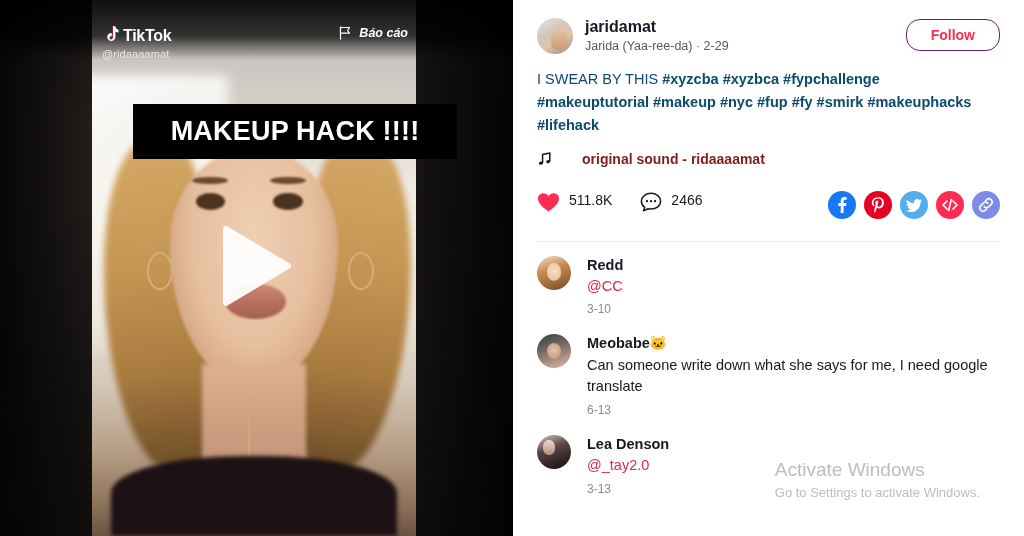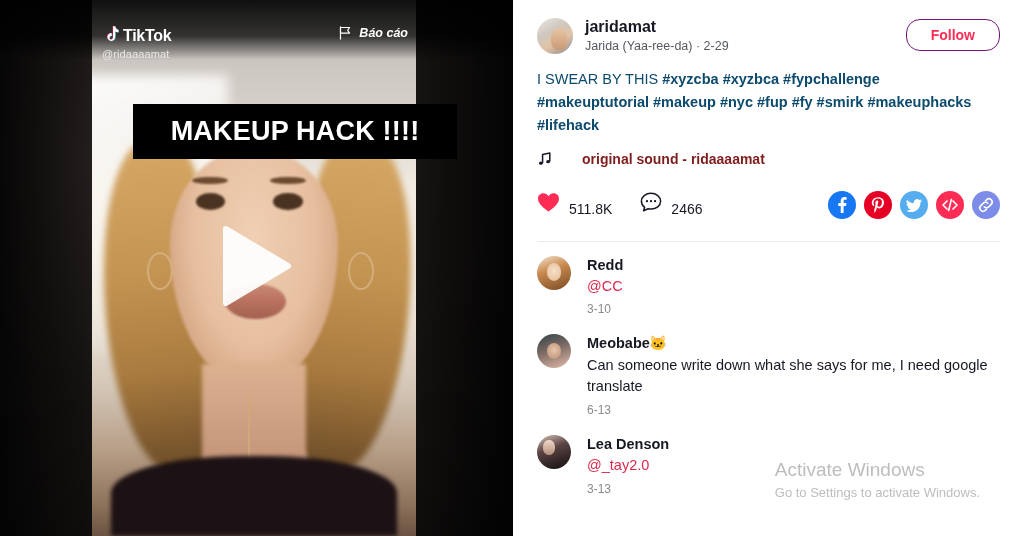--- a/index.html
+++ b/index.html
@@ -336,21 +336,21 @@
   .music-note { font-size: 15px; line-height: 1; }
 
   .stats-row {
     margin-top: 20px;
     display: flex;
     align-items: center;
     height: 32px;
   }
   .stat {
     display: flex;
-    align-items: flex-end;
+    align-items: flex-start;
     gap: 9px;
     margin-right: 28px;
     cursor: pointer;
   }
   .stat-val {
     font-size: 14px;
     color: #161823;
   }
   .share-icons {
     margin-left: auto;

